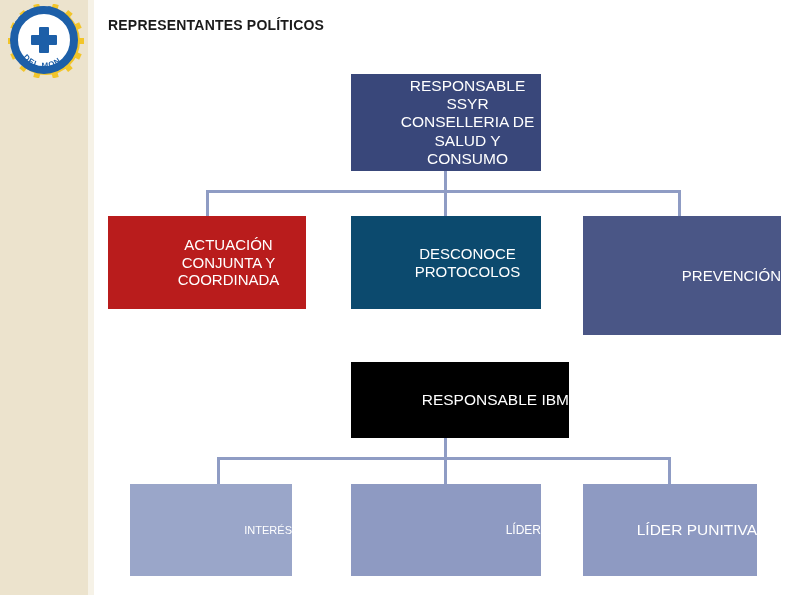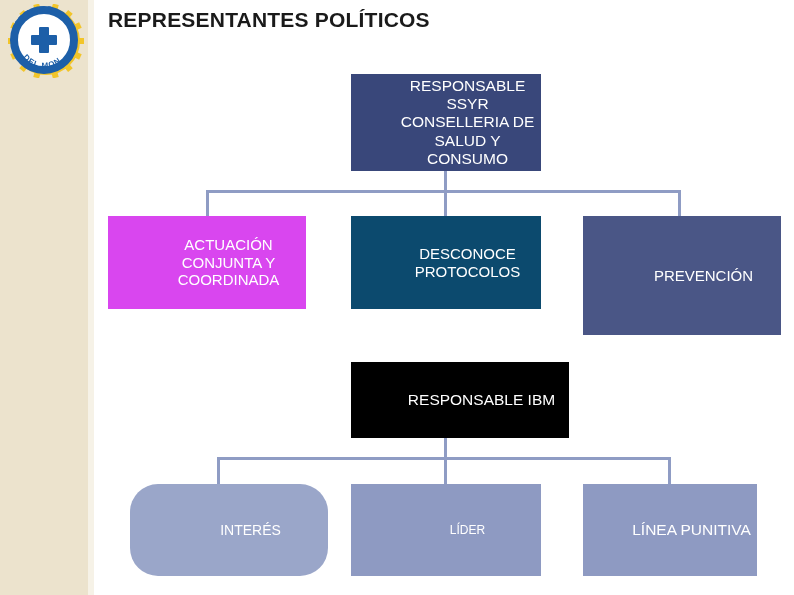--- a/index.html
+++ b/index.html
@@ -40,56 +40,56 @@
     left: 6px;
     top: 4px;
     width: 80px;
     height: 74px;
   }
 
   
   #page-title {
     position: absolute;
     left: 108px;
-    top: 8px;
-    font-size: 21px;
+    top: 17px;
+    font-size: 14px;
     font-weight: bold;
     color: #1a1a1a;
     letter-spacing: 0.2px;
     white-space: nowrap;
   }
 
   
   .box {
     position: absolute;
     box-sizing: border-box;
     display: flex;
     align-items: center;
-    justify-content: center;
+    justify-content: flex-end;
     text-align: center;
     color: #ffffff;
     line-height: 1.18;
     padding-left: 43px;
   }
 
   
   #box-responsable-ssyr {
     left: 351px;
     top: 74px;
     width: 190px;
     height: 97px;
     background: #39477a;
     font-size: 15.5px;
   }
   #box-actuacion {
     left: 108px;
     top: 216px;
     width: 198px;
     height: 93px;
-    background: #d946ef;
+    background: #b91c1c;
     font-size: 15px;
   }
   #box-desconoce {
     left: 351px;
     top: 216px;
     width: 190px;
     height: 93px;
     background: #0c4a6e;
     font-size: 15px;
   }
@@ -105,25 +105,24 @@
     left: 351px;
     top: 362px;
     width: 218px;
     height: 76px;
     background: #000000;
     font-size: 15.5px;
   }
   #box-interes {
     left: 130px;
     top: 484px;
-    width: 198px;
+    width: 162px;
     height: 92px;
     background: #9aa6c9;
-    font-size: 14px;
-    border-radius: 28px;
+    font-size: 11px;
   }
   #box-lider {
     left: 351px;
     top: 484px;
     width: 190px;
     height: 92px;
     background: #8e9ac2;
     font-size: 12px;
   }
   #box-linea {
@@ -234,14 +233,14 @@
 
 <div class="box" id="box-interes">
   <span>INTERÉS</span>
 </div>
 
 <div class="box" id="box-lider">
   <span>LÍDER</span>
 </div>
 
 <div class="box" id="box-linea">
-  <span>LÍNEA PUNITIVA</span>
+  <span>LÍDER PUNITIVA</span>
 </div>
 
 </body></html>

